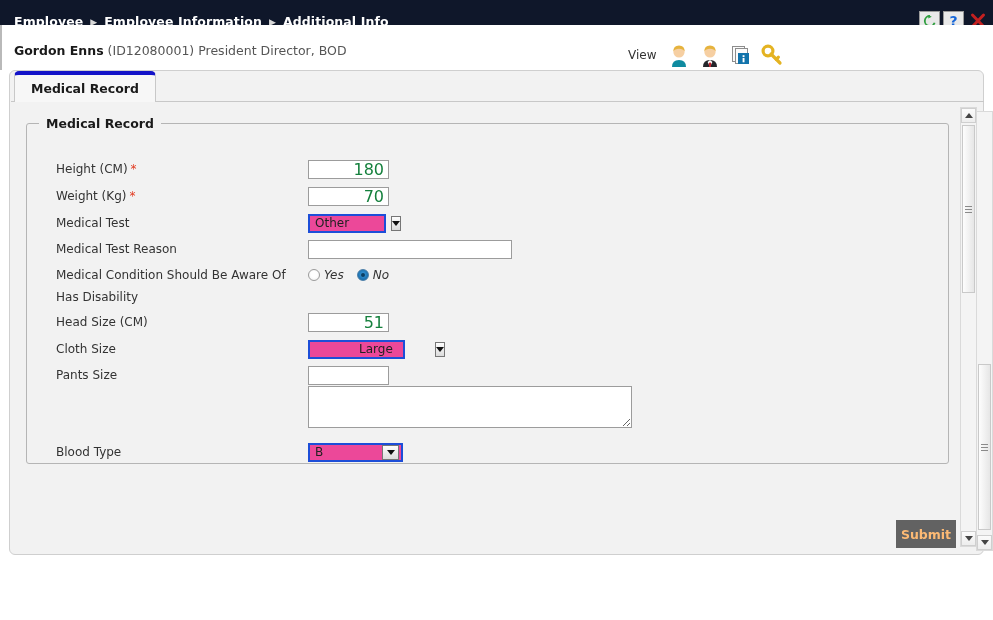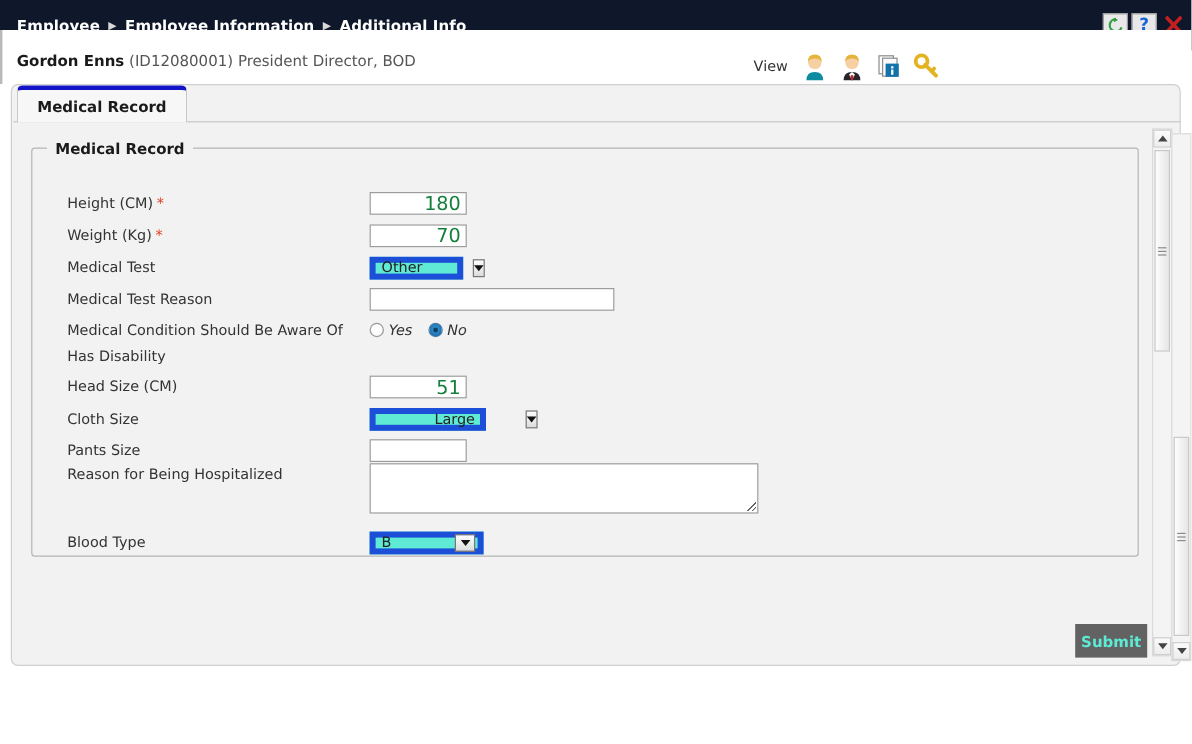--- a/index.html
+++ b/index.html
@@ -218,22 +218,22 @@
     resize: both;
     outline: none;
     padding: 2px 3px;
   }
 
   
   .sel {
     display: inline-flex;
     align-items: center;
     height: 19px;
-    border: 5px solid #1d4ed8;
-    background: #5eead4;
+    border: 2px solid #1d4ed8;
+    background: #ec4899;
     box-sizing: border-box;
     cursor: default;
     position: relative;
     gap: 36px;
   }
   .sel .val {
     padding: 0 6px 0 5px;
     font-size: 12px;
     color: #222222;
     white-space: nowrap;
@@ -287,21 +287,21 @@
   }
   .rtext { font-size: 12px; color: #333333; font-style: italic; }
 
   
   .submit {
     position: absolute;
     left: 881px; top: 413px;
     width: 60px;
     height: 28px;
     background: #626262;
-    color: #5eead4;
+    color: #fdba74;
     font-weight: bold;
     font-size: 12.5px;
     border: none;
     font-family: "DejaVu Sans", "Liberation Sans", sans-serif;
     cursor: pointer;
     padding: 0;
   }
 
   
   .sbar {
@@ -541,21 +541,20 @@
         </div>
 
         <div class="frow" style="top:231px">
           <span class="flabel">Pants Size</span>
           <span class="fctl">
             <input class="txt small" type="text" value="" style="">
           </span>
         </div>
 
         <div class="frow" style="top:257px;height:50px;align-items:flex-start">
-          <span class="flabel" style="top:0">Reason for Being Hospitalized</span>
           <span class="fctl" style="top:-2px">
             <textarea class="ta" placeholder="" style=""></textarea>
           </span>
         </div>
 
         <div class="frow" style="top:308px">
           <span class="flabel">Blood Type</span>
           <span class="fctl">
             <span class="sel w-blood">
               <span class="val">B</span>

